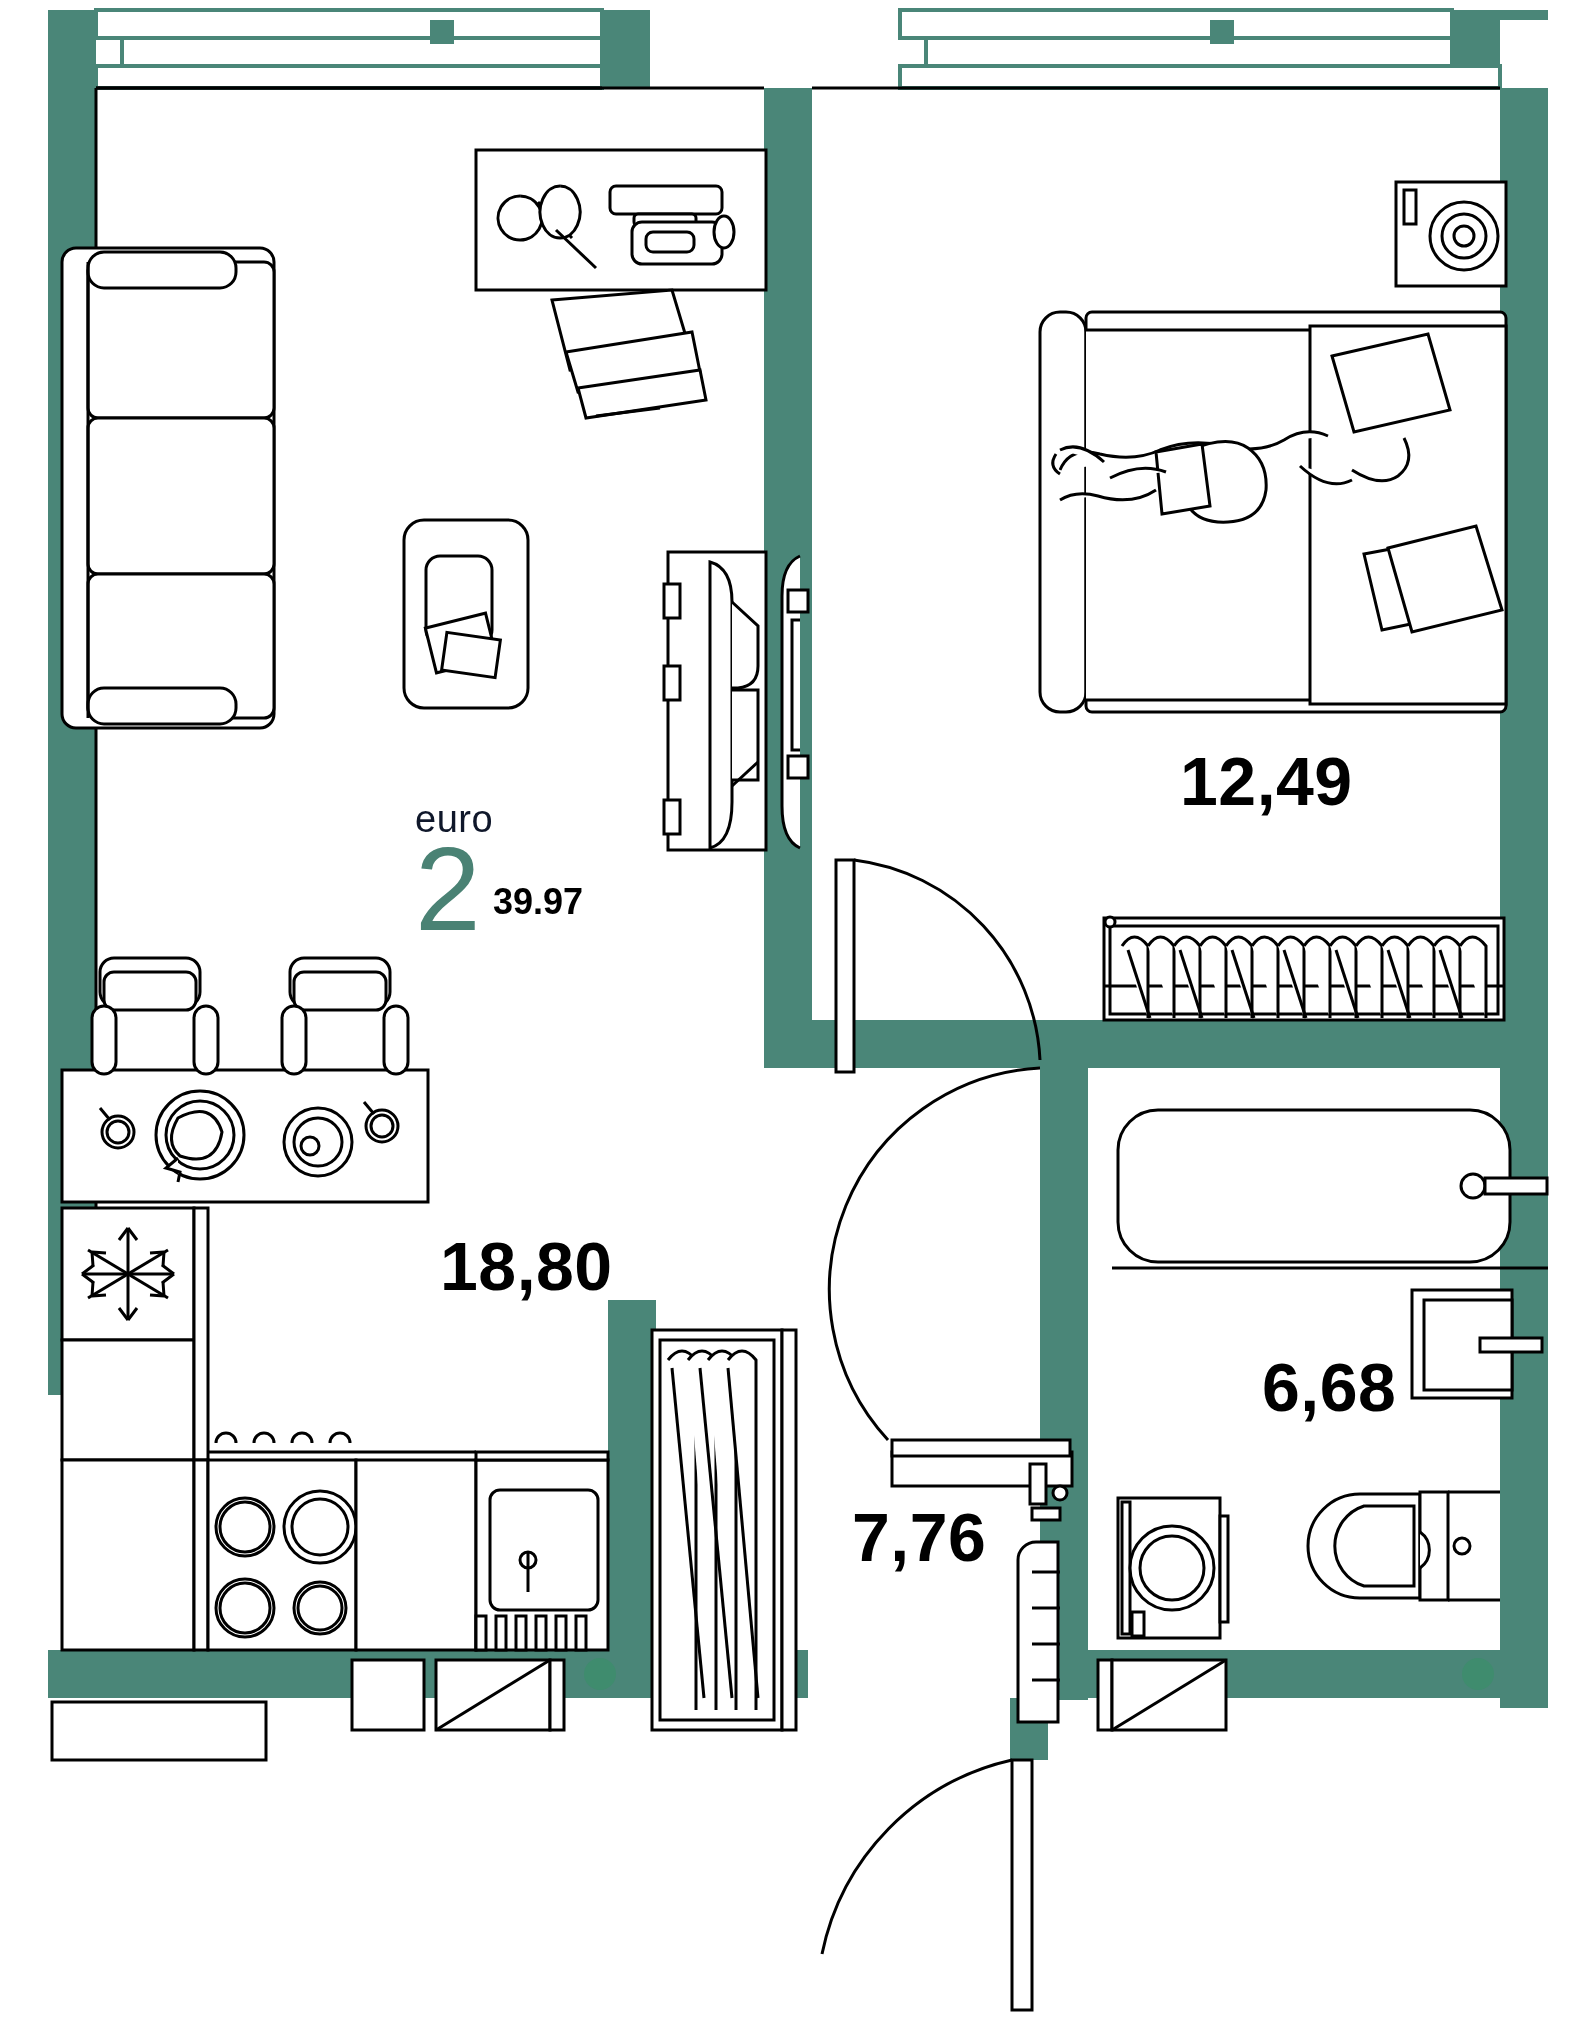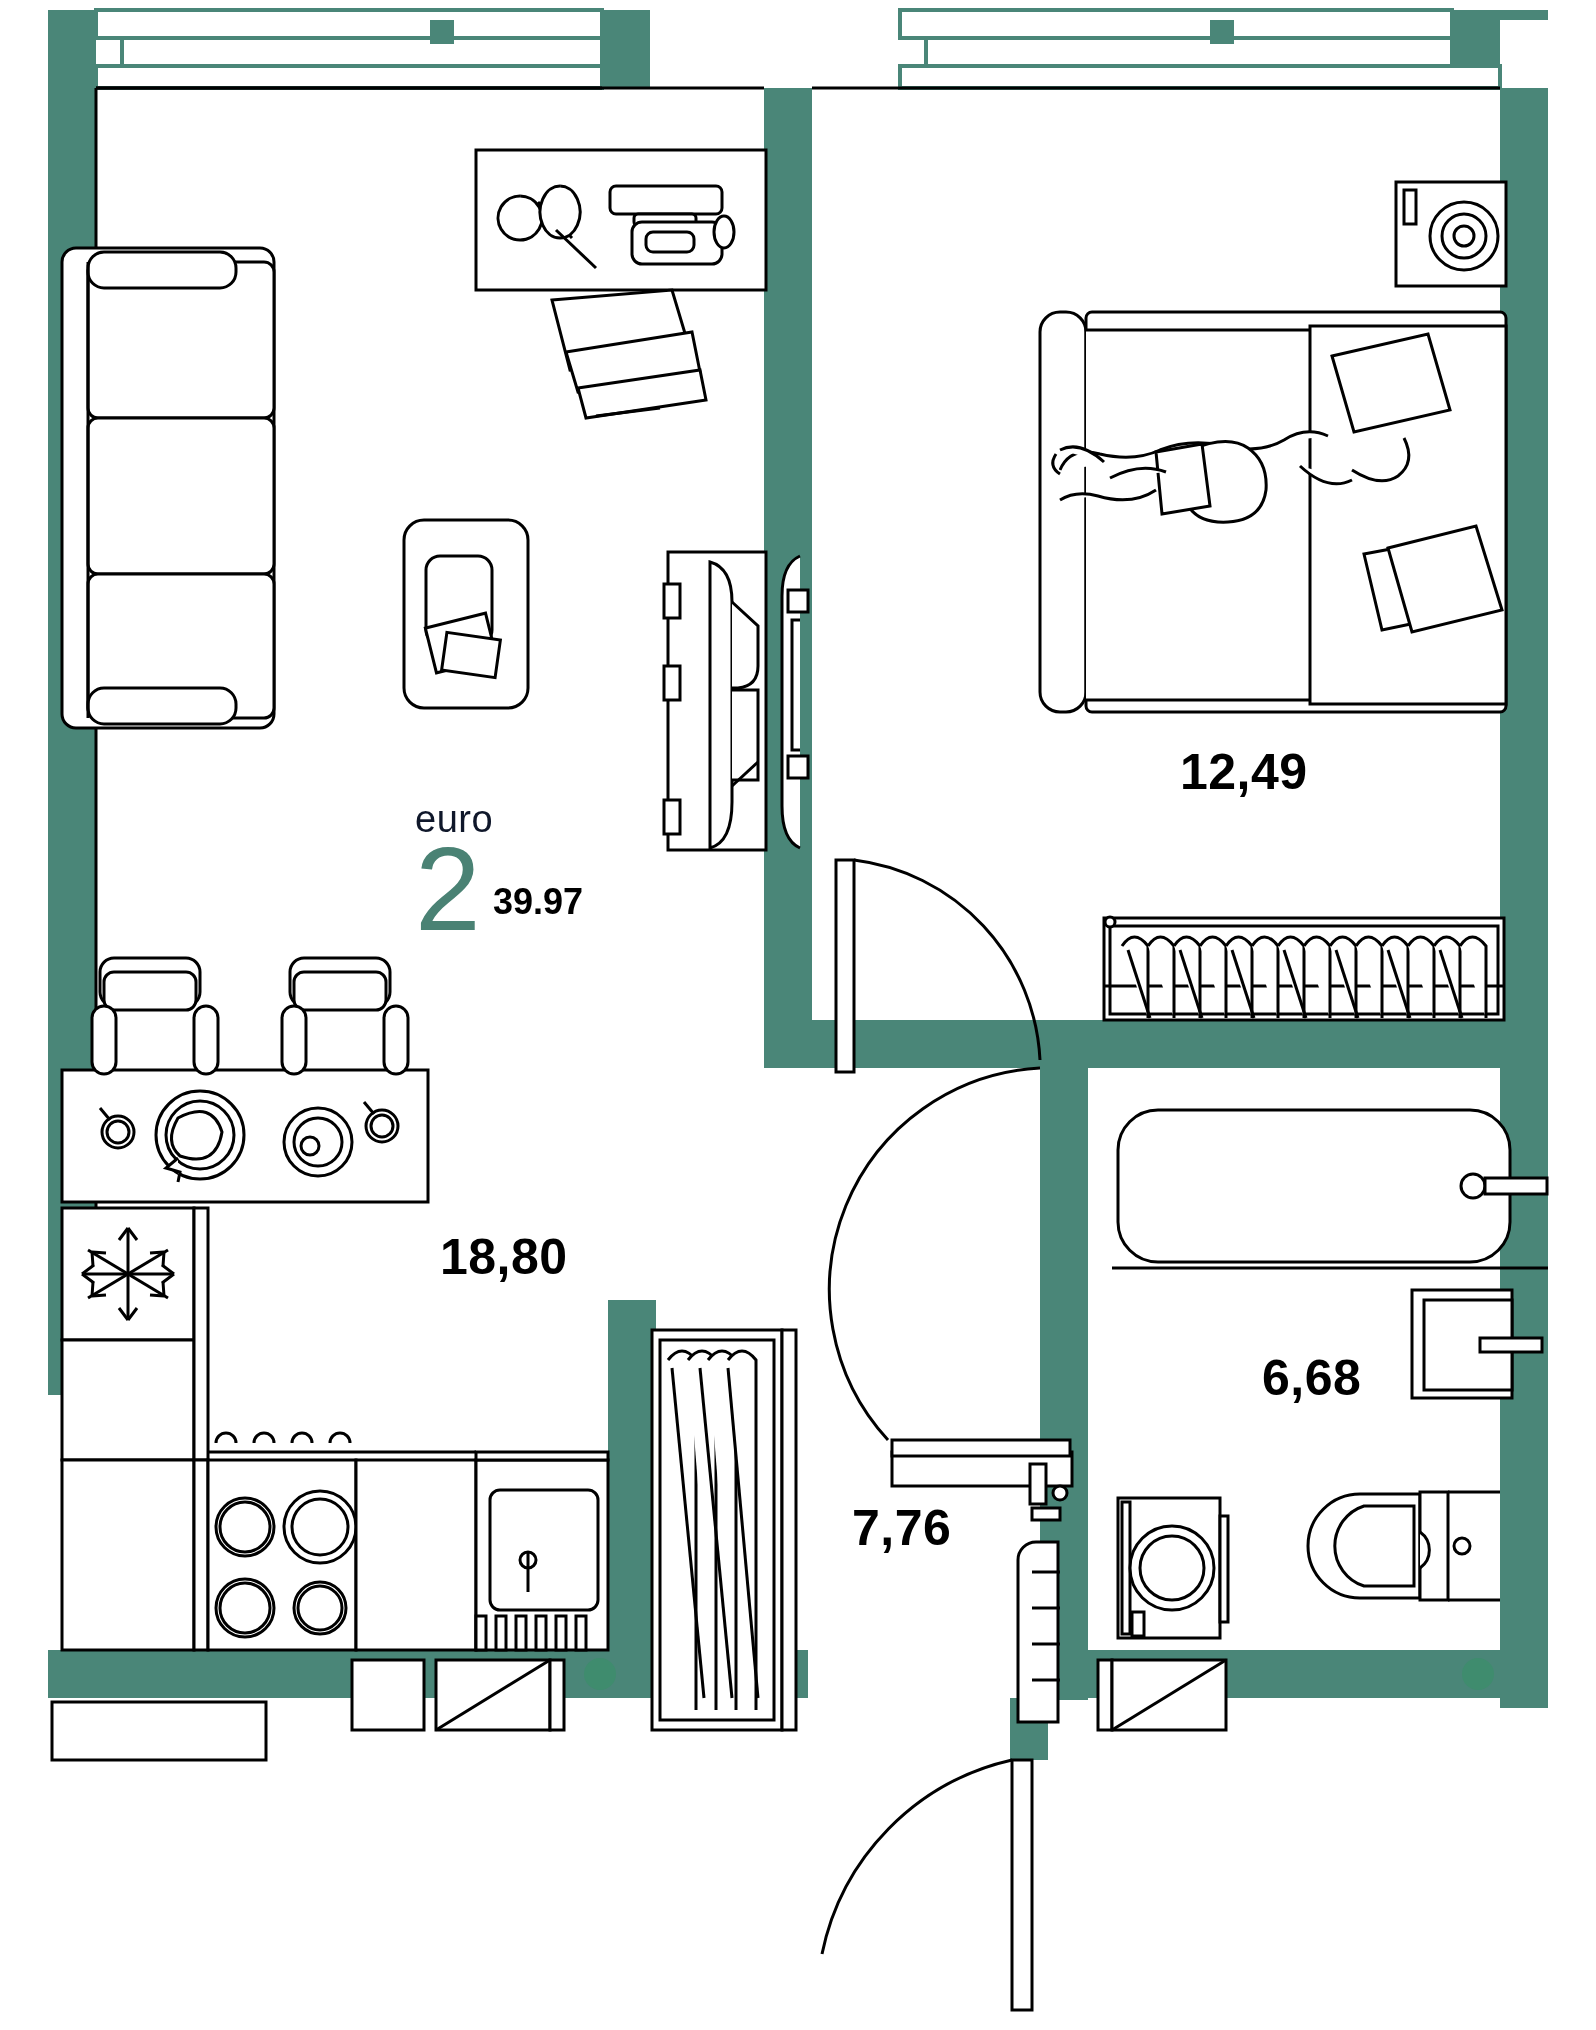--- a/index.html
+++ b/index.html
@@ -25,21 +25,21 @@
     height: 2030px;
   }
   .label {
     position: absolute;
     color: #000000;
     font-weight: bold;
     white-space: nowrap;
     line-height: 1;
   }
   .area-label {
-    font-size: 50px;
+    font-size: 68px;
     letter-spacing: 0.5px;
   }
   .badge-wrap {
     position: absolute;
     white-space: nowrap;
     line-height: 1;
   }
   .badge-euro {
     position: absolute;
     left: 0;

